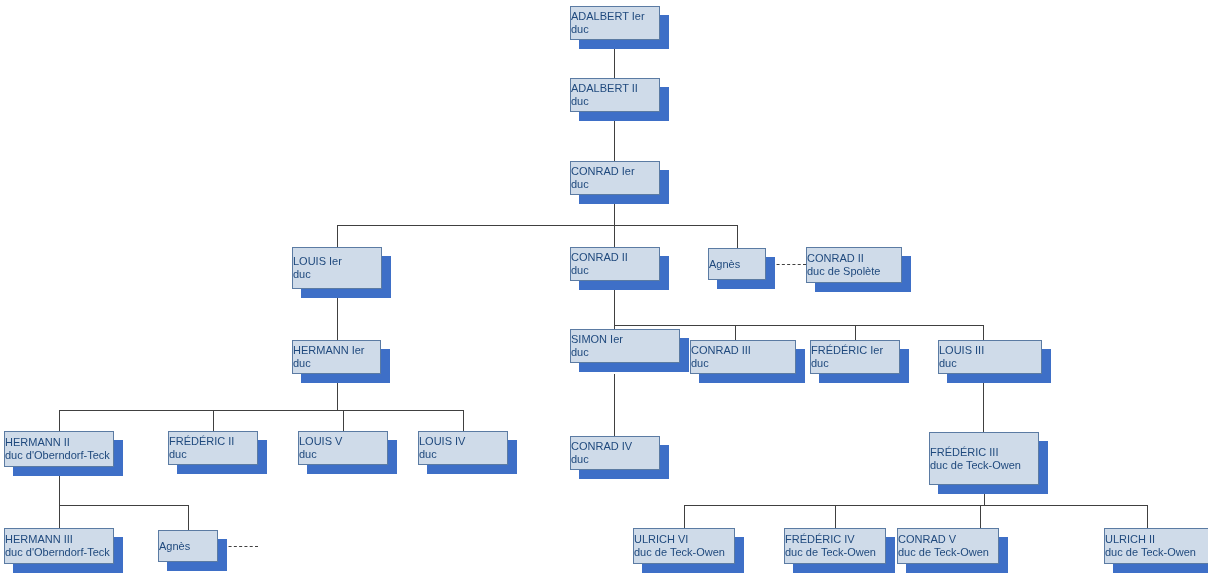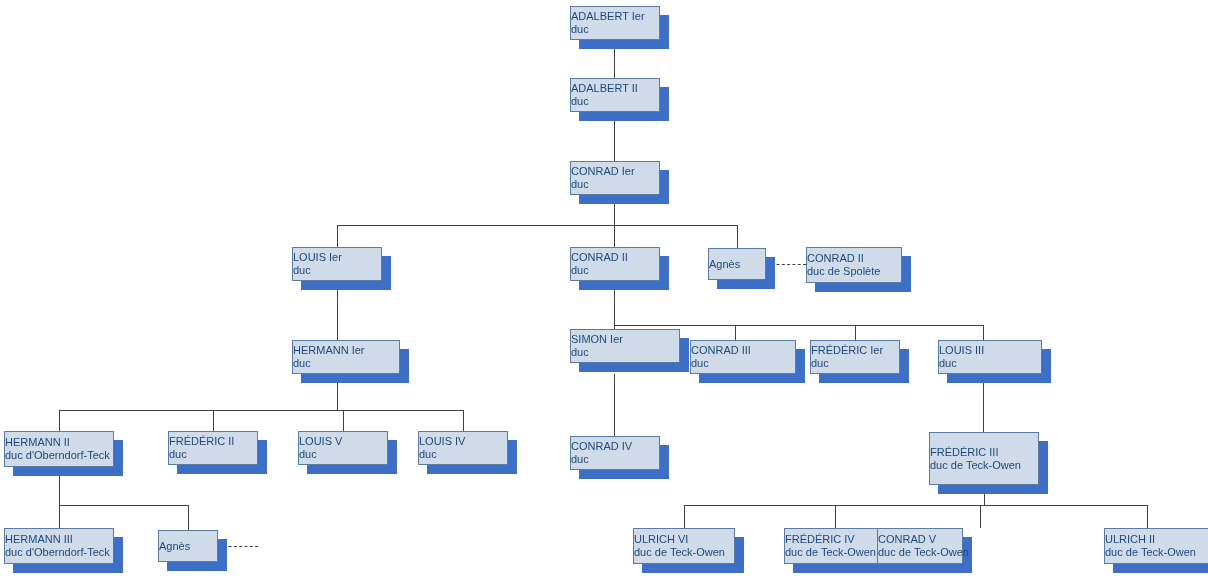--- a/index.html
+++ b/index.html
@@ -72,36 +72,36 @@
     <span>duc</span>
   </div>
   <div class="node" style="left:570px;top:78px;width:90px;height:34px">
     <span>ADALBERT II</span>
     <span>duc</span>
   </div>
   <div class="node" style="left:570px;top:161px;width:90px;height:34px">
     <span>CONRAD Ier</span>
     <span>duc</span>
   </div>
-  <div class="node" style="left:292px;top:247px;width:90px;height:34px">
+  <div class="node" style="left:292px;top:247px;width:90px;height:42px">
     <span>LOUIS Ier</span>
     <span>duc</span>
   </div>
   <div class="node" style="left:570px;top:247px;width:90px;height:34px">
     <span>CONRAD II</span>
     <span>duc</span>
   </div>
   <div class="node" style="left:708px;top:248px;width:58px;height:32px">
     <span>Agnès</span>
   </div>
   <div class="node" style="left:806px;top:247px;width:96px;height:36px">
     <span>CONRAD II</span>
     <span>duc de Spolète</span>
   </div>
-  <div class="node" style="left:292px;top:340px;width:108px;height:34px">
+  <div class="node" style="left:292px;top:340px;width:89px;height:34px">
     <span>HERMANN Ier</span>
     <span>duc</span>
   </div>
   <div class="node" style="left:570px;top:329px;width:110px;height:34px">
     <span>SIMON Ier</span>
     <span>duc</span>
   </div>
   <div class="node" style="left:690px;top:340px;width:106px;height:34px">
     <span>CONRAD III</span>
     <span>duc</span>
@@ -146,21 +146,21 @@
     <span>Agnès</span>
   </div>
   <div class="node" style="left:633px;top:528px;width:102px;height:36px">
     <span>ULRICH VI</span>
     <span>duc de Teck-Owen</span>
   </div>
   <div class="node" style="left:784px;top:528px;width:102px;height:36px">
     <span>FRÉDÉRIC IV</span>
     <span>duc de Teck-Owen</span>
   </div>
-  <div class="node" style="left:877px;top:528px;width:86px;height:36px">
+  <div class="node" style="left:897px;top:528px;width:102px;height:36px">
     <span>CONRAD V</span>
     <span>duc de Teck-Owen</span>
   </div>
   <div class="node" style="left:1104px;top:528px;width:117px;height:36px">
     <span>ULRICH II</span>
     <span>duc de Teck-Owen</span>
   </div>
 
 </div>
 

